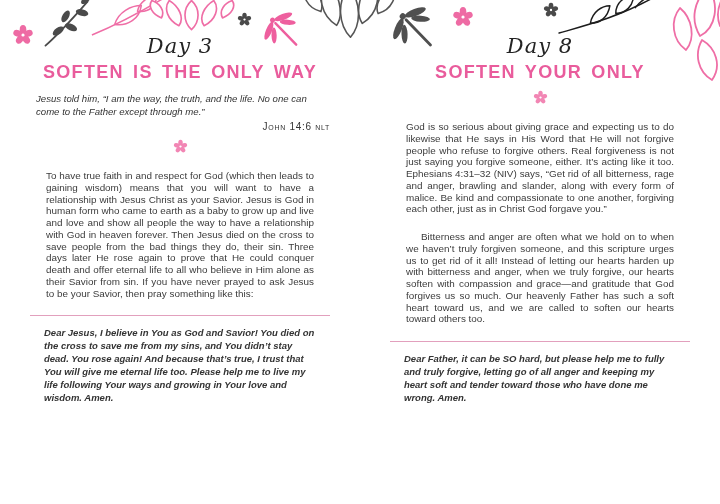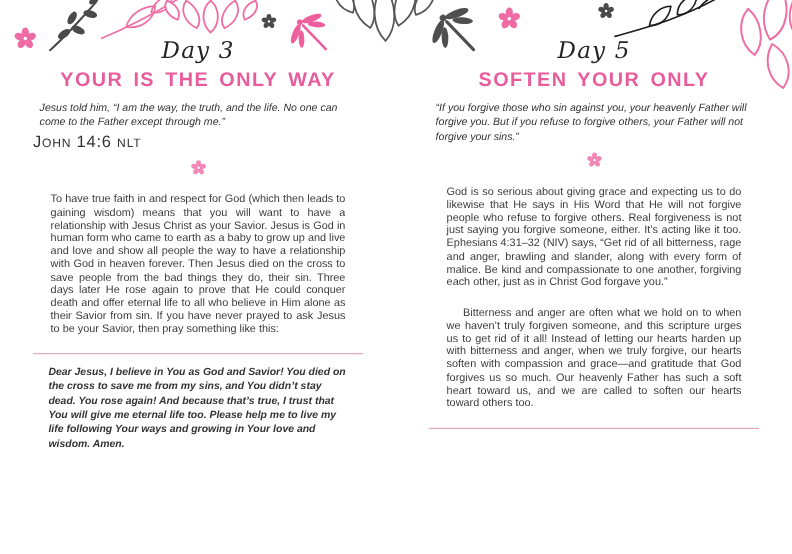--- a/index.html
+++ b/index.html
@@ -16,21 +16,21 @@
   }
   .title{
     text-align:center;font-weight:bold;font-size:18px;letter-spacing:1.3px;word-spacing:3px;
     color:#e95c9c;margin-top:4px;
   }
   .scripture{
     font-style:italic;font-size:9.6px;line-height:13px;
     color:#333333;margin:9px 6px 0 6px;
   }
   .ref{
-    text-align:left;font-variant:small-caps;font-size:15px;letter-spacing:0.7px;
+    text-align:right;font-variant:small-caps;font-size:10px;letter-spacing:0.7px;
     color:#333333;margin-top:3px;
   }
   .divider{display:flex;justify-content:center;margin-top:7px;height:15px;}
   .body{margin-top:9px;font-size:9.9px;line-height:11.75px;text-align:justify;color:#3b3b3b;}
   .body p{margin:16px;}
   .body p + p{text-indent:15px;}
   .rule{border:none;border-top:1px solid #e2a0bd;margin:13px 0 0 0;}
   .prayer{
     margin-top:10px;padding:0 14px;font-style:italic;font-weight:bold;
     font-size:9.5px;line-height:13px;color:#333333;
@@ -160,21 +160,21 @@
     <path d="M36 22 C26 34 28 54 42 64 C52 52 48 32 36 22 Z"></path>
     <path d="M58 54 C50 68 54 86 68 94 C78 80 72 62 58 54 Z"></path>
     <path d="M88 46 C98 58 96 76 84 86 C74 72 78 54 88 46 Z"></path>
   </g>
 </svg>
 
 <div class="spread">
 
   <div class="page">
     <div class="day">Day 3</div>
-    <div class="title">YOUR IS THE ONLY WAY</div>
+    <div class="title">SOFTEN IS THE ONLY WAY</div>
     <div class="scripture">Jesus told him, “I am the way, the truth, and the life. No one can come to the Father except through me.”</div>
     <div class="ref">John 14:6 nlt</div>
     <div class="divider">
       <svg width="15" height="15" viewBox="0 0 24 24">
         <g fill="#f286b4">
           <ellipse cx="12" cy="6" rx="3.6" ry="5"></ellipse>
           <ellipse cx="12" cy="6" rx="3.6" ry="5" transform="rotate(72 12 12)"></ellipse>
           <ellipse cx="12" cy="6" rx="3.6" ry="5" transform="rotate(144 12 12)"></ellipse>
           <ellipse cx="12" cy="6" rx="3.6" ry="5" transform="rotate(216 12 12)"></ellipse>
           <ellipse cx="12" cy="6" rx="3.6" ry="5" transform="rotate(288 12 12)"></ellipse>
@@ -183,35 +183,35 @@
       </svg>
     </div>
     <div class="body">
       <p>To have true faith in and respect for God (which then leads to gaining wisdom) means that you will want to have a relationship with Jesus Christ as your Savior. Jesus is God in human form who came to earth as a baby to grow up and live and love and show all people the way to have a relationship with God in heaven forever. Then Jesus died on the cross to save people from the bad things they do, their sin. Three days later He rose again to prove that He could conquer death and offer eternal life to all who believe in Him alone as their Savior from sin. If you have never prayed to ask Jesus to be your Savior, then pray something like this:</p>
     </div>
     <hr class="rule">
     <div class="prayer">Dear Jesus, I believe in You as God and Savior! You died on the cross to save me from my sins, and You didn’t stay dead. You rose again! And because that’s true, I trust that You will give me eternal life too. Please help me to live my life following Your ways and growing in Your love and wisdom. Amen.</div>
   </div>
 
   <div class="page">
-    <div class="day">Day 5</div>
+    <div class="day">Day 8</div>
     <div class="title">SOFTEN YOUR ONLY</div>
-    <div class="scripture">“If you forgive those who sin against you, your heavenly Father will forgive you. But if you refuse to forgive others, your Father will not forgive your sins.”</div>
     <div class="divider">
       <svg width="15" height="15" viewBox="0 0 24 24">
         <g fill="#f286b4">
           <ellipse cx="12" cy="6" rx="3.6" ry="5"></ellipse>
           <ellipse cx="12" cy="6" rx="3.6" ry="5" transform="rotate(72 12 12)"></ellipse>
           <ellipse cx="12" cy="6" rx="3.6" ry="5" transform="rotate(144 12 12)"></ellipse>
           <ellipse cx="12" cy="6" rx="3.6" ry="5" transform="rotate(216 12 12)"></ellipse>
           <ellipse cx="12" cy="6" rx="3.6" ry="5" transform="rotate(288 12 12)"></ellipse>
         </g>
         <circle cx="12" cy="12" r="1.7" fill="#ffffff"></circle>
       </svg>
     </div>
     <div class="body">
       <p>God is so serious about giving grace and expecting us to do likewise that He says in His Word that He will not forgive people who refuse to forgive others. Real forgiveness is not just saying you forgive someone, either. It’s acting like it too. Ephesians 4:31–32 (NIV) says, “Get rid of all bitterness, rage and anger, brawling and slander, along with every form of malice. Be kind and compassionate to one another, forgiving each other, just as in Christ God forgave you.”</p>
       <p>Bitterness and anger are often what we hold on to when we haven’t truly forgiven someone, and this scripture urges us to get rid of it all! Instead of letting our hearts harden up with bitterness and anger, when we truly forgive, our hearts soften with compassion and grace—and gratitude that God forgives us so much. Our heavenly Father has such a soft heart toward us, and we are called to soften our hearts toward others too.</p>
     </div>
     <hr class="rule">
+    <div class="prayer">Dear Father, it can be SO hard, but please help me to fully and truly forgive, letting go of all anger and keeping my heart soft and tender toward those who have done me wrong. Amen.</div>
   </div>
 
 </div>
 
 </body></html>

